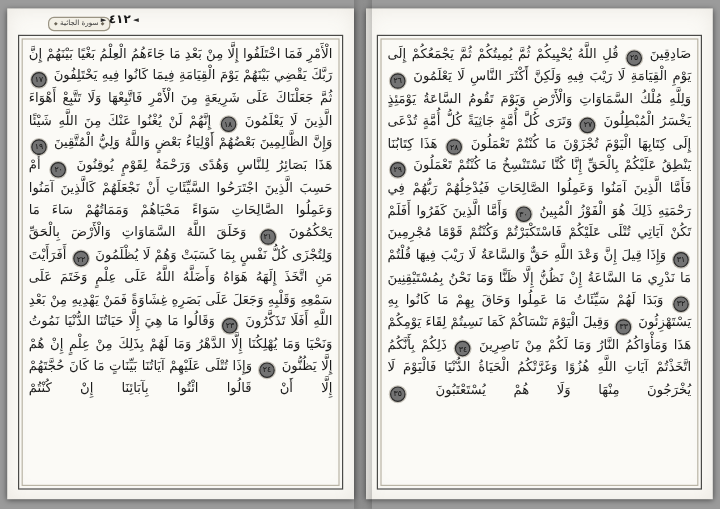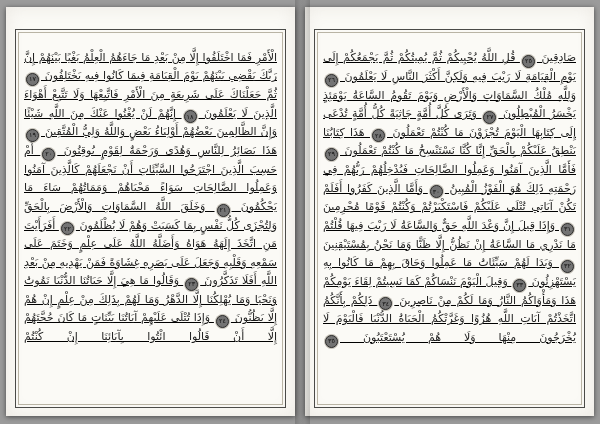--- a/index.html
+++ b/index.html
@@ -43,23 +43,22 @@
   .cartouche-text{font-size:6px;color:#3a3a3a;white-space:nowrap;line-height:1;}
   .cartouche-dot{font-size:4px;color:#6a6455;line-height:1;}
   .frame{
     position:absolute;top:22px;left:9px;right:9px;bottom:8px;
     border:1.2px solid #4a4a48;
     padding:2px;
   }
   .frame-inner{
     width:100%;height:100%;box-sizing:border-box;
     border:0.5px solid #b9b4a5;
-    padding:16px 5px;
+    padding:3px 5px;
     overflow:hidden;
-    text-decoration:underline;
   }
   .quran{
     direction:rtl;
     text-align:justify;
     text-align-last:justify;
     text-justify:inter-word;
     font-size:11px;
     line-height:18.45px;
     color:#1c1c1c;
     font-family:"DejaVu Sans",sans-serif;
@@ -78,20 +77,32 @@
   }
   .spine-shadow.l{left:295px;background:linear-gradient(to right,rgba(0,0,0,.18),rgba(0,0,0,0));}
   .spine-shadow.r{left:300px;background:linear-gradient(to left,rgba(0,0,0,.18),rgba(0,0,0,0));}
 </style>
 </head>
 <body>
 
 <div class="spread">
 
   <div class="page left">
+    <div class="page-header">
+      <div class="cartouche">
+        <span class="cartouche-dot">◆</span>
+        <span class="cartouche-text">سورة الجاثية</span>
+        <span class="cartouche-dot">◆</span>
+      </div>
+      <div class="pagenum-group">
+        <span class="num-ornament">◄</span>
+        <span class="pagenum">٤١٢</span>
+        <span class="num-ornament">►</span>
+      </div>
+    </div>
     <div class="frame">
       <div class="frame-inner">
         <div class="quran">الْأَمْرِ فَمَا اخْتَلَفُوا إِلَّا مِنْ بَعْدِ مَا جَاءَهُمُ الْعِلْمُ بَغْيًا بَيْنَهُمْ إِنَّ رَبَّكَ يَقْضِي بَيْنَهُمْ يَوْمَ الْقِيَامَةِ فِيمَا كَانُوا فِيهِ يَخْتَلِفُونَ <span class="aya">١٧</span> ثُمَّ جَعَلْنَاكَ عَلَى شَرِيعَةٍ مِنَ الْأَمْرِ فَاتَّبِعْهَا وَلَا تَتَّبِعْ أَهْوَاءَ الَّذِينَ لَا يَعْلَمُونَ <span class="aya">١٨</span> إِنَّهُمْ لَنْ يُغْنُوا عَنْكَ مِنَ اللَّهِ شَيْئًا وَإِنَّ الظَّالِمِينَ بَعْضُهُمْ أَوْلِيَاءُ بَعْضٍ وَاللَّهُ وَلِيُّ الْمُتَّقِينَ <span class="aya">١٩</span> هَذَا بَصَائِرُ لِلنَّاسِ وَهُدًى وَرَحْمَةٌ لِقَوْمٍ يُوقِنُونَ <span class="aya">٢٠</span> أَمْ حَسِبَ الَّذِينَ اجْتَرَحُوا السَّيِّئَاتِ أَنْ نَجْعَلَهُمْ كَالَّذِينَ آمَنُوا وَعَمِلُوا الصَّالِحَاتِ سَوَاءً مَحْيَاهُمْ وَمَمَاتُهُمْ سَاءَ مَا يَحْكُمُونَ <span class="aya">٢١</span> وَخَلَقَ اللَّهُ السَّمَاوَاتِ وَالْأَرْضَ بِالْحَقِّ وَلِتُجْزَى كُلُّ نَفْسٍ بِمَا كَسَبَتْ وَهُمْ لَا يُظْلَمُونَ <span class="aya">٢٢</span> أَفَرَأَيْتَ مَنِ اتَّخَذَ إِلَهَهُ هَوَاهُ وَأَضَلَّهُ اللَّهُ عَلَى عِلْمٍ وَخَتَمَ عَلَى سَمْعِهِ وَقَلْبِهِ وَجَعَلَ عَلَى بَصَرِهِ غِشَاوَةً فَمَنْ يَهْدِيهِ مِنْ بَعْدِ اللَّهِ أَفَلَا تَذَكَّرُونَ <span class="aya">٢٣</span> وَقَالُوا مَا هِيَ إِلَّا حَيَاتُنَا الدُّنْيَا نَمُوتُ وَنَحْيَا وَمَا يُهْلِكُنَا إِلَّا الدَّهْرُ وَمَا لَهُمْ بِذَلِكَ مِنْ عِلْمٍ إِنْ هُمْ إِلَّا يَظُنُّونَ <span class="aya">٢٤</span> وَإِذَا تُتْلَى عَلَيْهِمْ آيَاتُنَا بَيِّنَاتٍ مَا كَانَ حُجَّتَهُمْ إِلَّا أَنْ قَالُوا ائْتُوا بِآبَائِنَا إِنْ كُنْتُمْ</div>
       </div>
     </div>
   </div>
 
   <div class="page right">
     <div class="frame">
       <div class="frame-inner">

